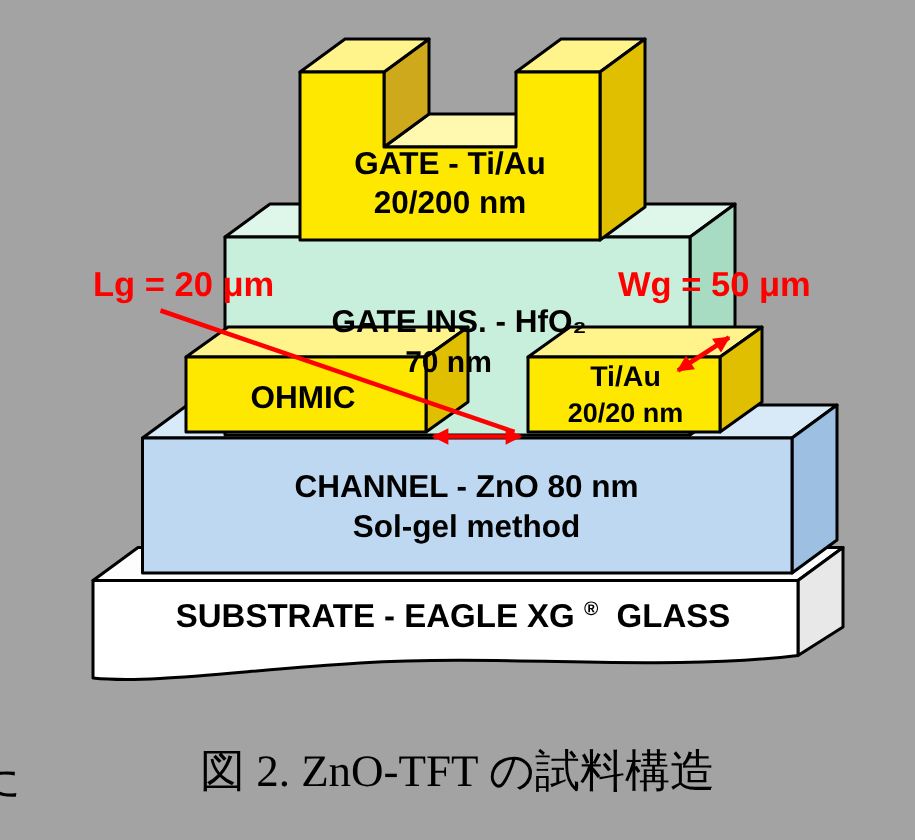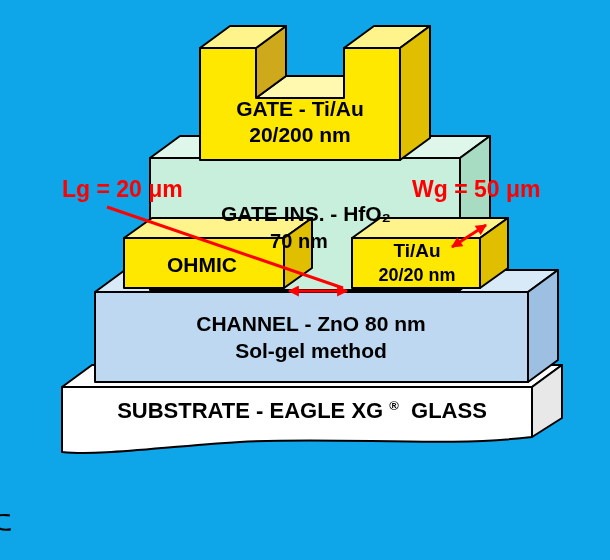--- a/index.html
+++ b/index.html
@@ -4,21 +4,21 @@
 <style>
   html, body {
     margin: 0;
     padding: 0;
     background: #ffffff;
   }
   .stage {
     position: relative;
     width: 610px;
     height: 560px;
-    background: #0ea5e9;
+    background: #a3a3a3;
     overflow: hidden;
     font-family: "Liberation Sans", sans-serif;
   }
   .diagram-svg {
     position: absolute;
     top: 0;
     left: 0;
   }
   .diagram-svg text {
     font-family: "Liberation Sans", sans-serif;
@@ -131,15 +131,16 @@
     </text>
 
     <line class="arrow" x1="107" y1="207" x2="343" y2="288"></line>
     <line class="arrow" x1="289" y1="291" x2="347" y2="291" marker-start="url(#arr)" marker-end="url(#arr)"></line>
     <line class="arrow" x1="452" y1="247" x2="486" y2="225" marker-start="url(#arr)" marker-end="url(#arr)"></line>
 
     <text x="62" y="197" class="red-label" text-anchor="start">Lg = 20 μm</text>
     <text x="412" y="197" class="red-label" text-anchor="start">Wg = 50 μm</text>
   </svg>
 
+  <div class="caption">図 2.  ZnO-TFT の試料構造</div>
   <div class="fragment">た</div>
 
 </div>
 
 </body></html>

